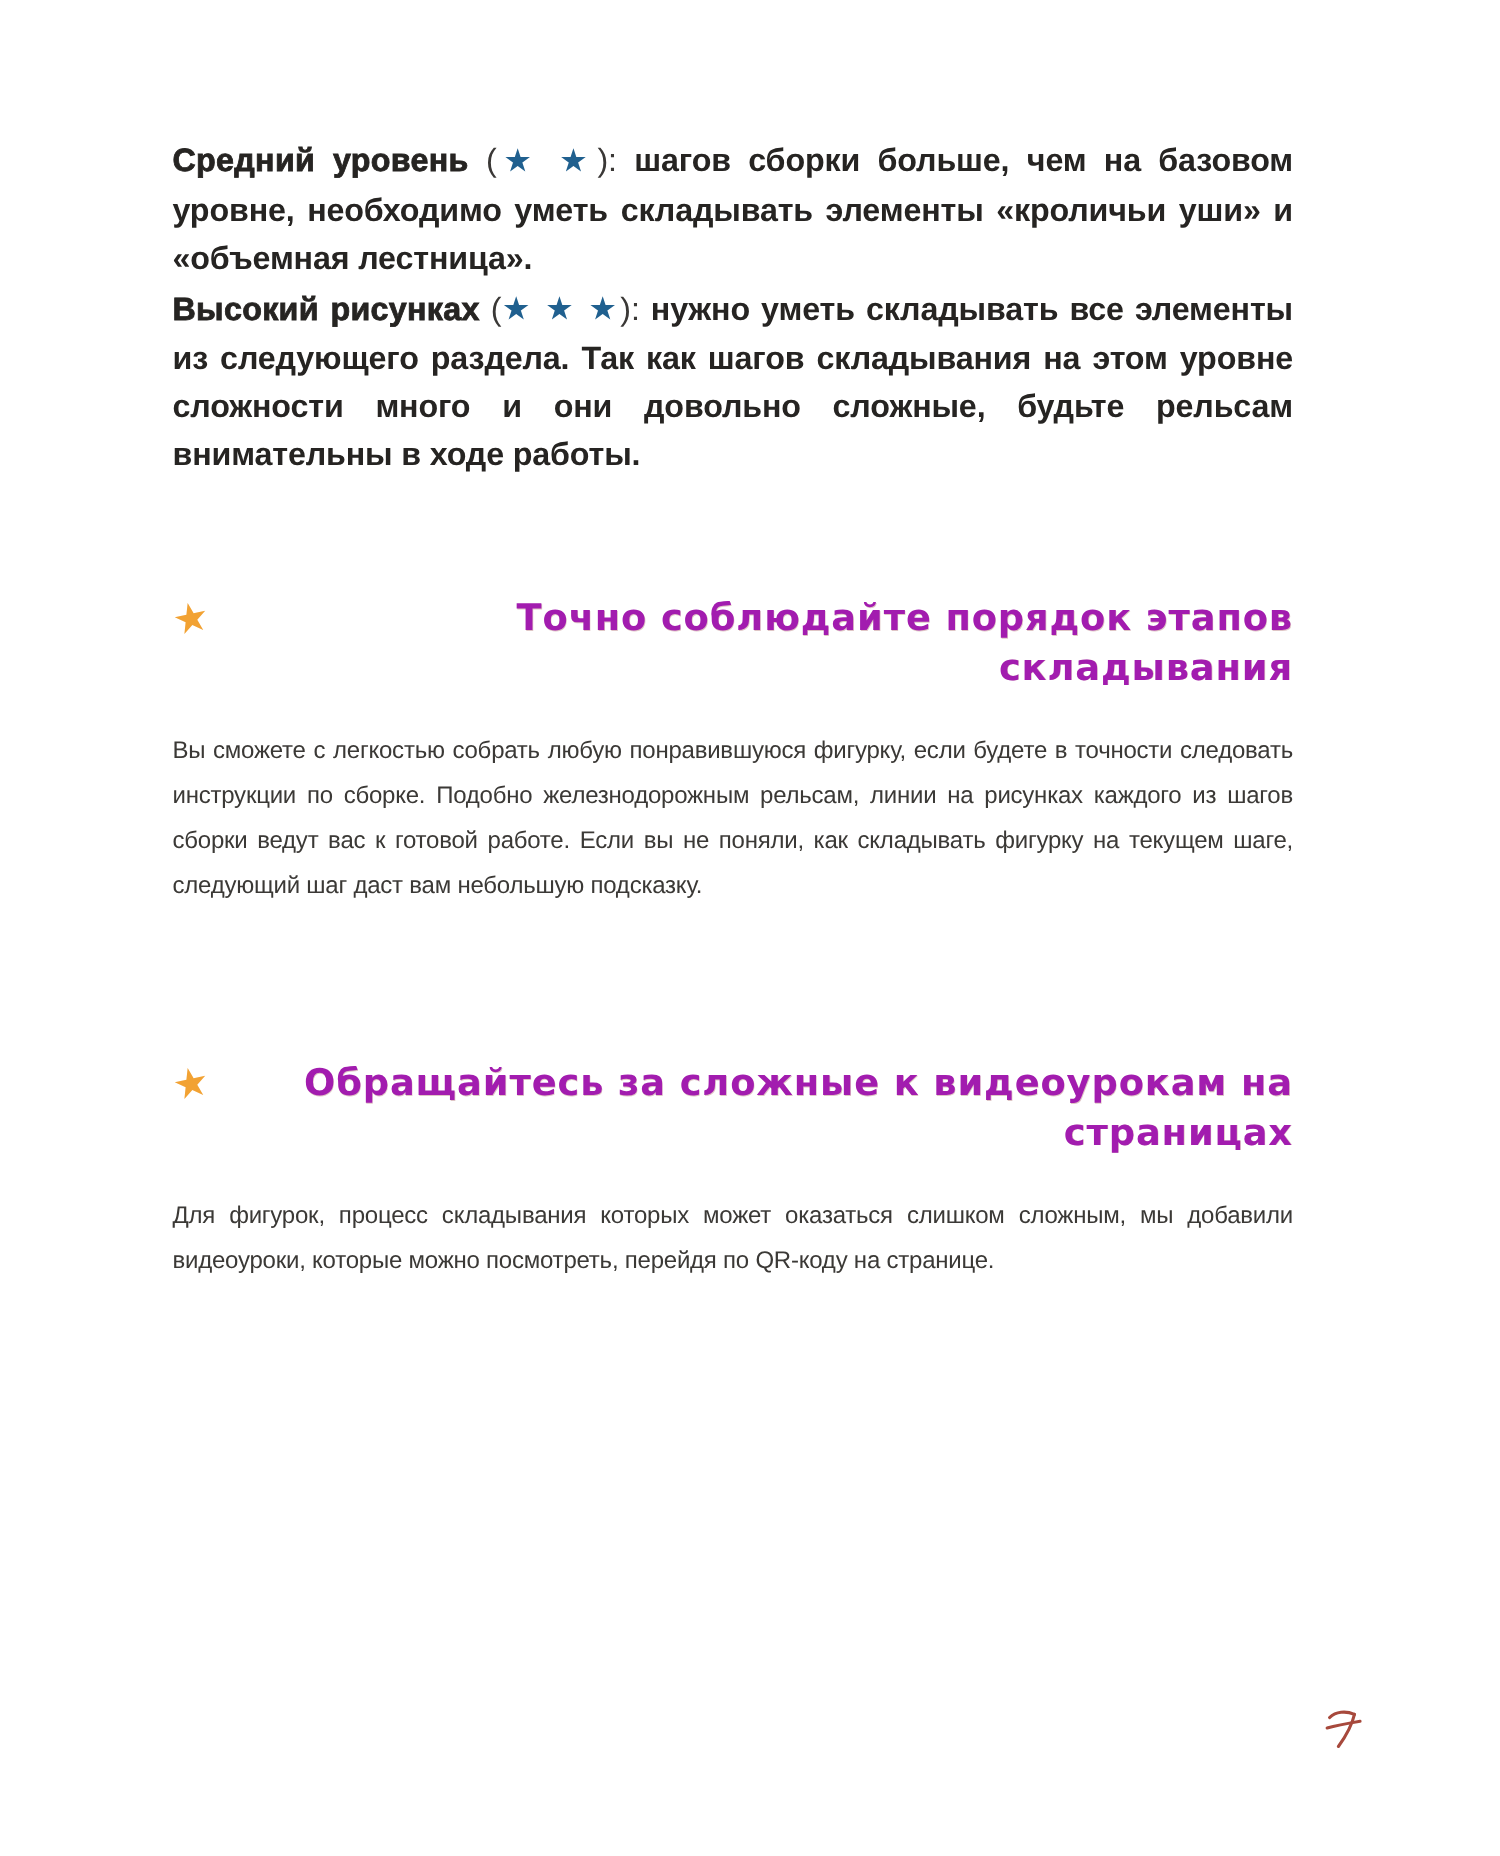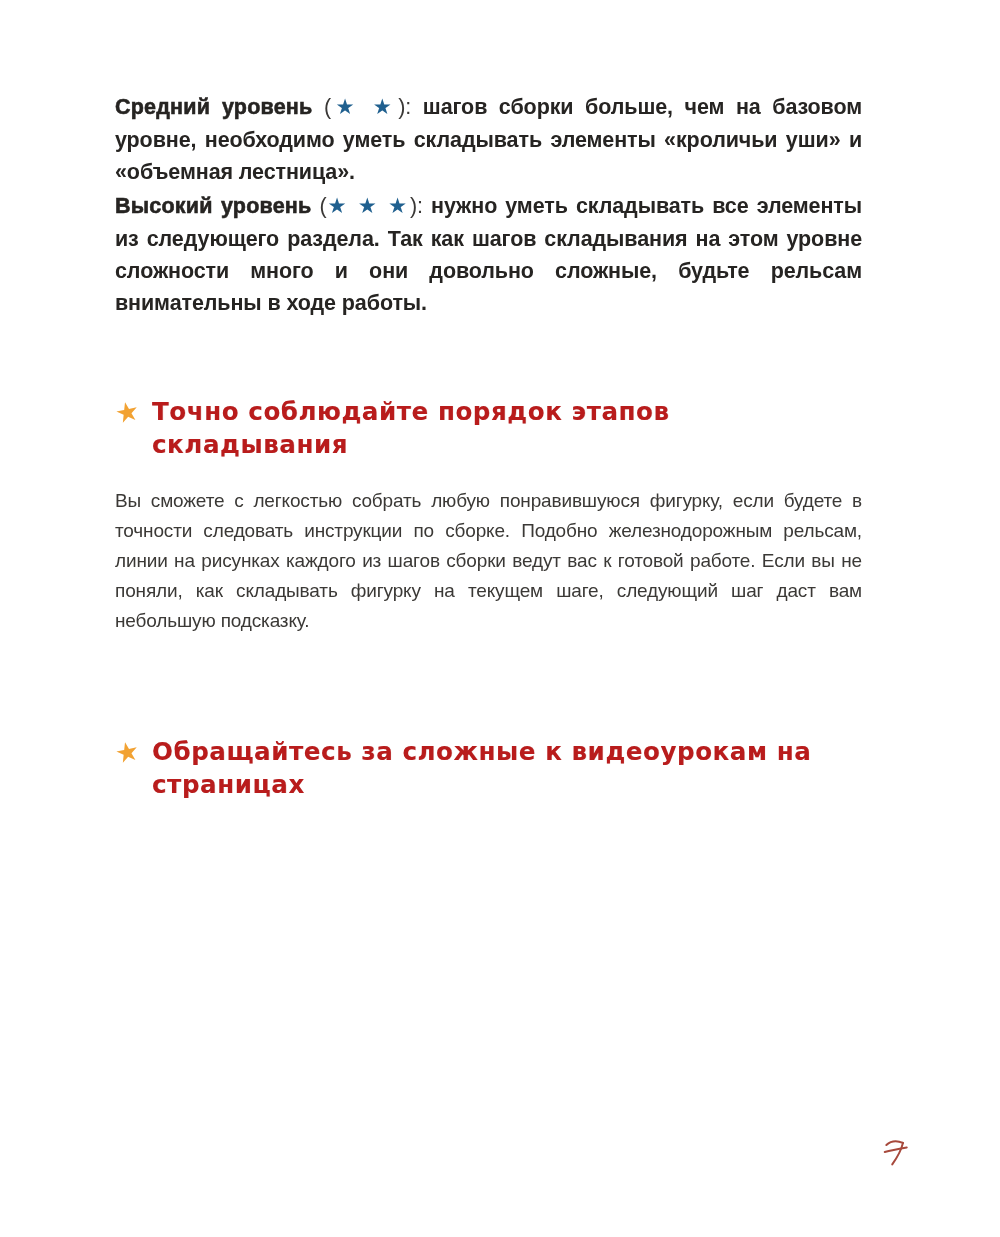--- a/index.html
+++ b/index.html
@@ -56,27 +56,28 @@
     font-size: 27px;
     line-height: 32px;
     transform: rotate(-12deg);
     transform-origin: center;
   }
   .section-title {
     font-family: "DejaVu Sans", sans-serif;
     font-weight: 700;
     font-size: 24.5px;
     line-height: 33px;
-    color: #b91c1c;
+    color: #a21caf;
     letter-spacing: 0.6px;
     text-shadow: 0.4px 0.4px 0 rgba(163, 88, 88, 0.35);
+    text-align: right;
   }
   .section-body {
     margin: 25px 0 0 0;
-    font-size: 19px;
+    font-size: 16px;
     line-height: 30px;
     font-weight: 400;
     color: #3b3936;
     text-align: justify;
     letter-spacing: -0.15px;
   }
   
   .page-number {
     position: absolute;
     left: 882px;
@@ -87,35 +88,36 @@
   .page-number svg { display: block; }
 </style>
 </head>
 <body>
 
 <div class="page">
   <div class="content">
 
     <p class="intro-para"><span class="lead">Средний уровень</span><span class="paren"> (</span><span class="level-stars">★ ★</span><span class="paren">): </span><span>шагов сборки больше, чем на базовом уровне, необходимо уметь складывать элементы «кроличьи уши» и «объемная лестница».</span></p>
 
-    <p class="intro-para"><span class="lead">Высокий уровень</span><span class="paren"> (</span><span class="level-stars">★ ★ ★</span><span class="paren">): </span><span>нужно уметь складывать все элементы из следующего раздела. Так как шагов складывания на этом уровне сложности много и они довольно сложные, будьте рельсам внимательны в ходе работы.</span></p>
+    <p class="intro-para"><span class="lead">Высокий рисунках</span><span class="paren"> (</span><span class="level-stars">★ ★ ★</span><span class="paren">): </span><span>нужно уметь складывать все элементы из следующего раздела. Так как шагов складывания на этом уровне сложности много и они довольно сложные, будьте рельсам внимательны в ходе работы.</span></p>
 
     <div class="section section-1">
       <div class="section-heading">
         <span class="star-bullet">★</span>
         <span class="section-title">Точно соблюдайте порядок этапов складывания</span>
       </div>
       <p class="section-body">Вы сможете с легкостью собрать любую понравившуюся фигурку, если будете в точности следовать инструкции по сборке. Подобно железнодорожным рельсам, линии на рисунках каждого из шагов сборки ведут вас к готовой работе. Если вы не поняли, как складывать фигурку на текущем шаге, следующий шаг даст вам небольшую подсказку.</p>
     </div>
 
     <div class="section section-2">
       <div class="section-heading">
         <span class="star-bullet">★</span>
         <span class="section-title">Обращайтесь за сложные к видеоурокам на страницах</span>
       </div>
+      <p class="section-body">Для фигурок, процесс складывания которых может оказаться слишком сложным, мы добавили видеоуроки, которые можно посмотреть, перейдя по QR-коду на странице.</p>
     </div>
 
   </div>
 
   <div class="page-number" aria-label="7">
     <svg width="28" height="30" viewBox="0 0 26 28">
       <g fill="none" stroke="#a7493c" stroke-width="1.9" stroke-linecap="round">
         <path d="M4 7.5 C 8 3.8, 14 3.2, 19.5 5.5"></path>
         <path d="M19.5 5.5 C 18 12, 13.5 20, 9.5 25.5"></path>
         <path d="M2.5 14 C 9 12.2, 16 11, 23 9.8"></path>

